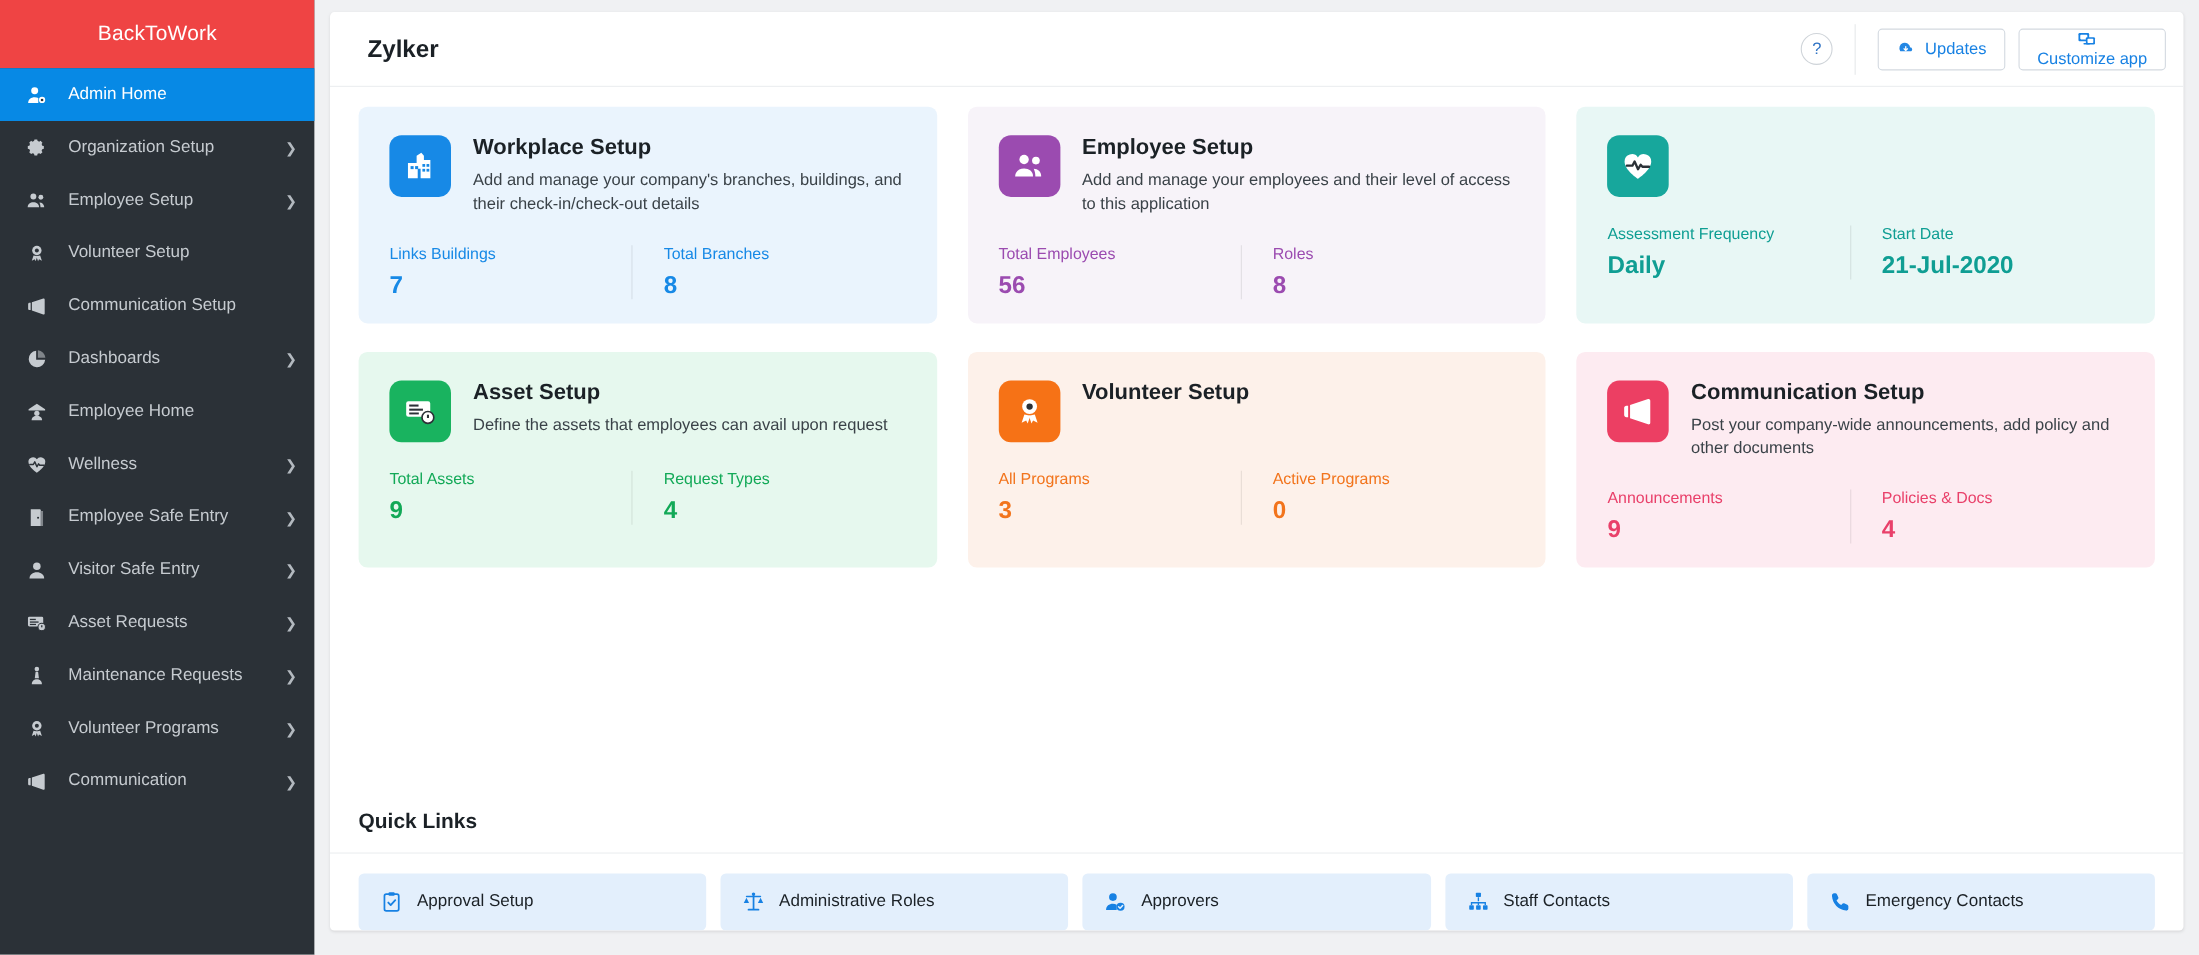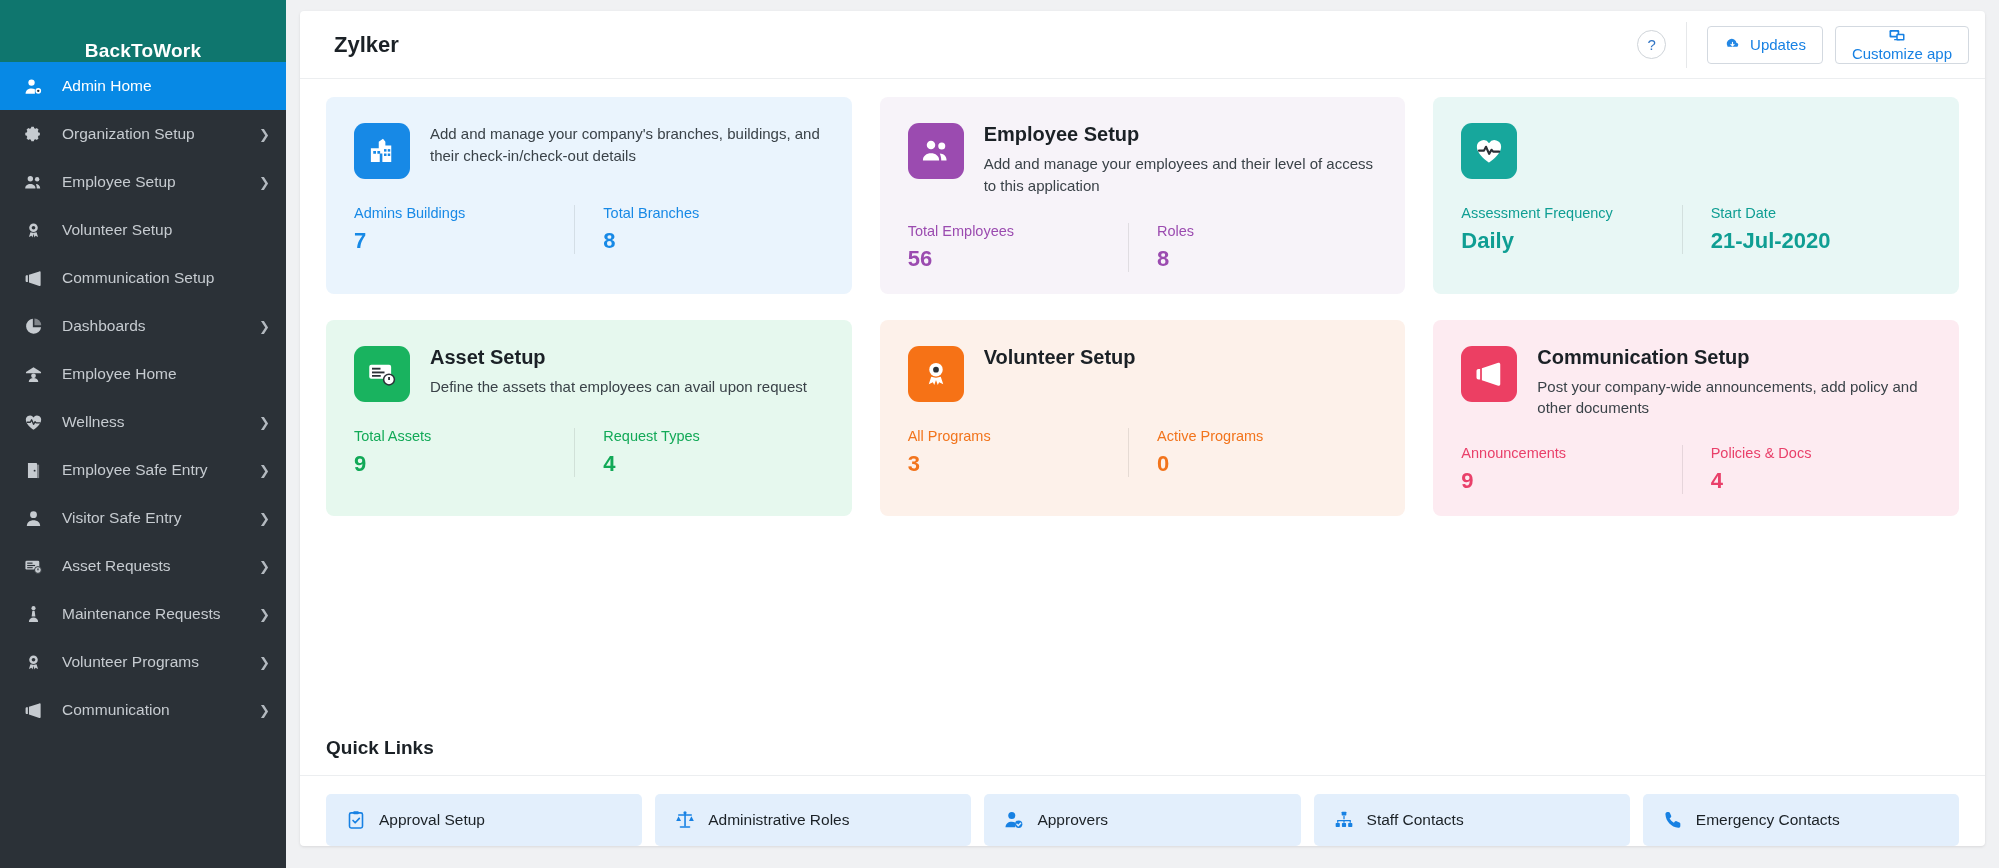--- a/index.html
+++ b/index.html
@@ -13,24 +13,24 @@
 
   
   .sidebar {
     width: 286px; min-width: 286px; height: 868px;
     background: #2b3137;
     display: flex; flex-direction: column;
     overflow: hidden;
   }
   .brand {
     height: 62px; min-height: 62px;
-    display: flex; align-items: flex-end; justify-content: center;
-    color: #ffffff; font-size: 19px; font-weight: bold;
+    display: flex; align-items: center; justify-content: center;
+    color: #ffffff; font-size: 19px; font-weight: normal;
     letter-spacing: .2px;
-    background: #0f766e;
+    background: #ef4444;
   }
   .nav { flex: 1; padding-top: 0px; }
   .nav-item {
     height: 48px;
     display: flex; align-items: center;
     padding: 0 16px 0 24px;
     color: #c6cbd0;
     font-size: 15.5px;
     position: relative;
   }
@@ -336,26 +336,27 @@
                     <path d="M12.8 2.2l1.9 2.3v3h4.7v13.3h-7.1V14h-2.1v6.8H3.1V9.8h6.3V4.5z" fill="#ffffff"></path>
                     <rect x="5" y="12" width="2.2" height="2.2" fill="#1789e6"></rect>
                     <rect x="8.3" y="12" width="2.2" height="2.2" fill="#1789e6"></rect>
                     <rect x="13.6" y="10.5" width="2" height="2" fill="#1789e6"></rect>
                     <rect x="16.6" y="10.5" width="2" height="2" fill="#1789e6"></rect>
                     <rect x="13.6" y="14" width="2" height="2" fill="#1789e6"></rect>
                     <rect x="16.6" y="14" width="2" height="2" fill="#1789e6"></rect>
                   </svg>
                 </div>
                 <div>
+                  <div class="card-h">Workplace Setup</div>
                   <div class="card-d">Add and manage your company's branches, buildings, and their check-in/check-out details</div>
                 </div>
               </div>
               <div class="card-stats">
                 <div class="stat">
-                  <div class="stat-l" style="color:#1789e6">Admins Buildings</div>
+                  <div class="stat-l" style="color:#1789e6">Links Buildings</div>
                   <div class="stat-v" style="color:#1789e6">7</div>
                 </div>
                 <div class="stat">
                   <div class="stat-l" style="color:#1789e6">Total Branches</div>
                   <div class="stat-v" style="color:#1789e6">8</div>
                 </div>
               </div>
             </div>
             <div class="card" style="background: rgb(247, 243, 249);">
               <div class="card-top">

